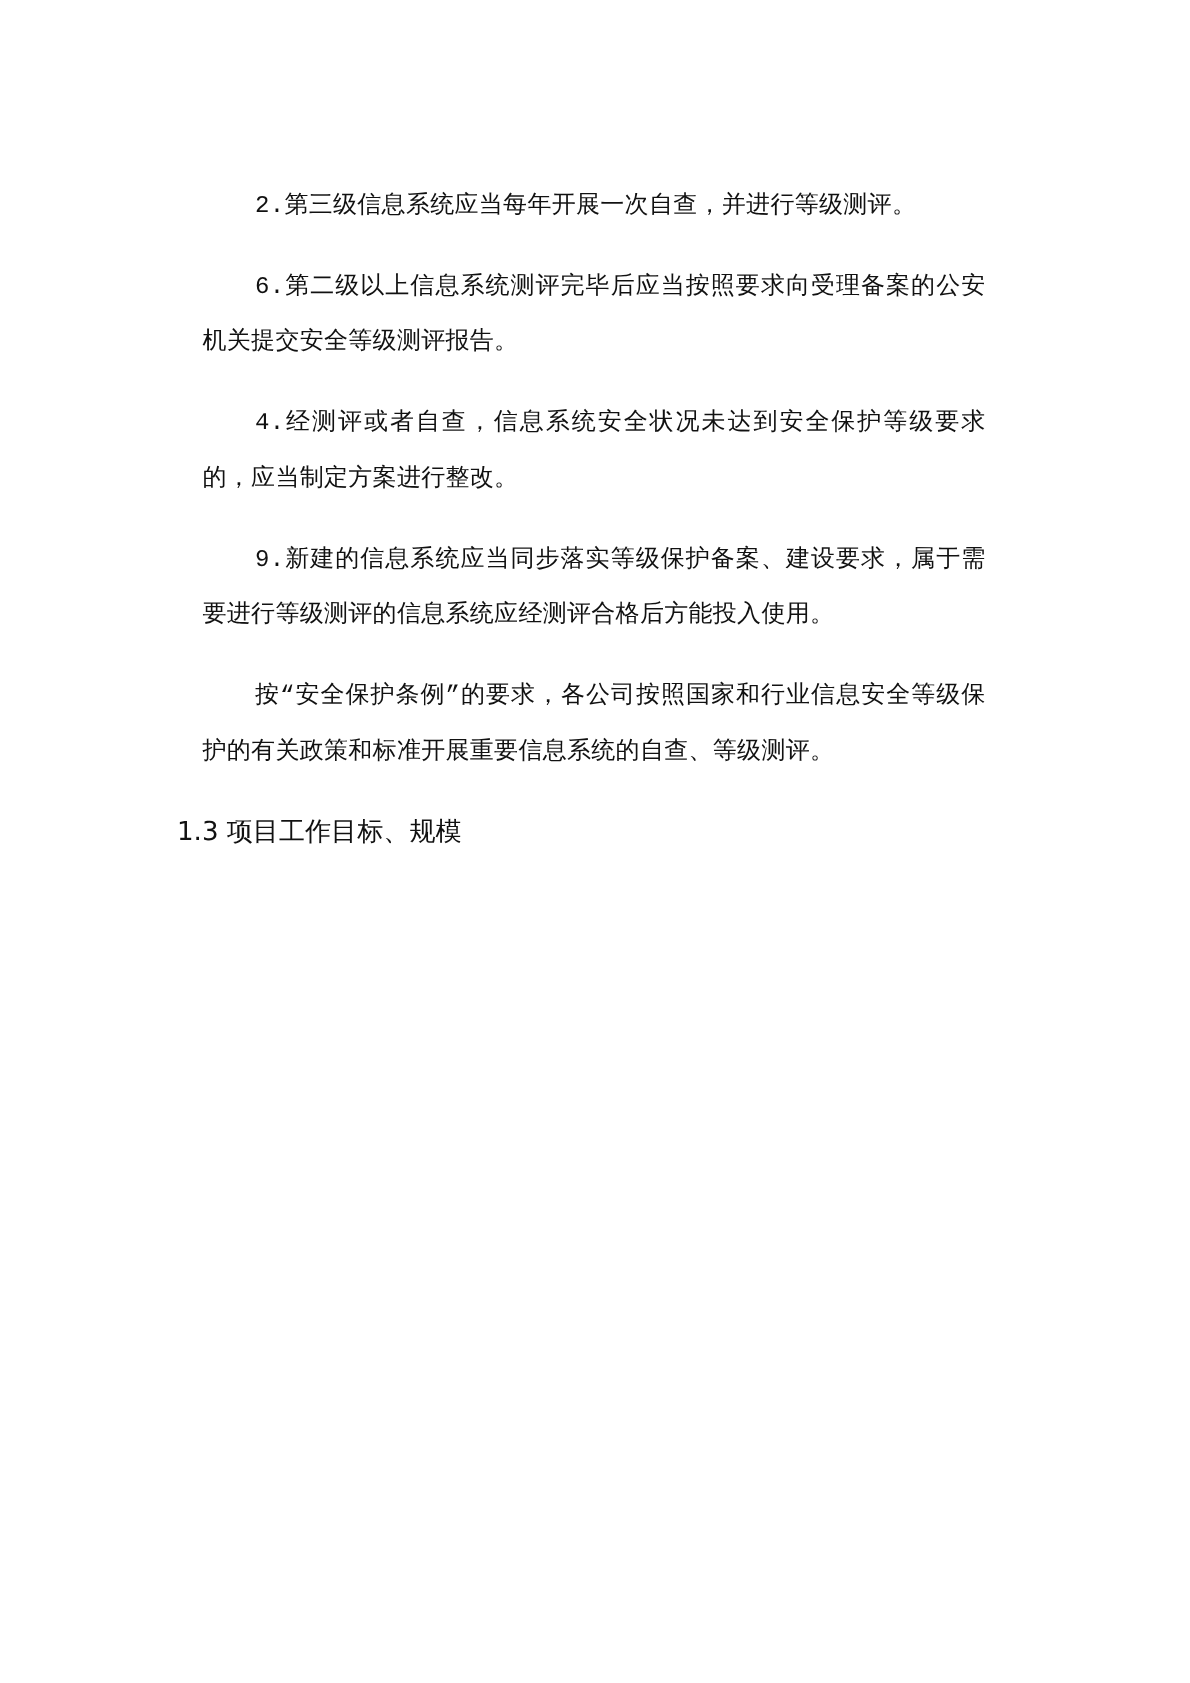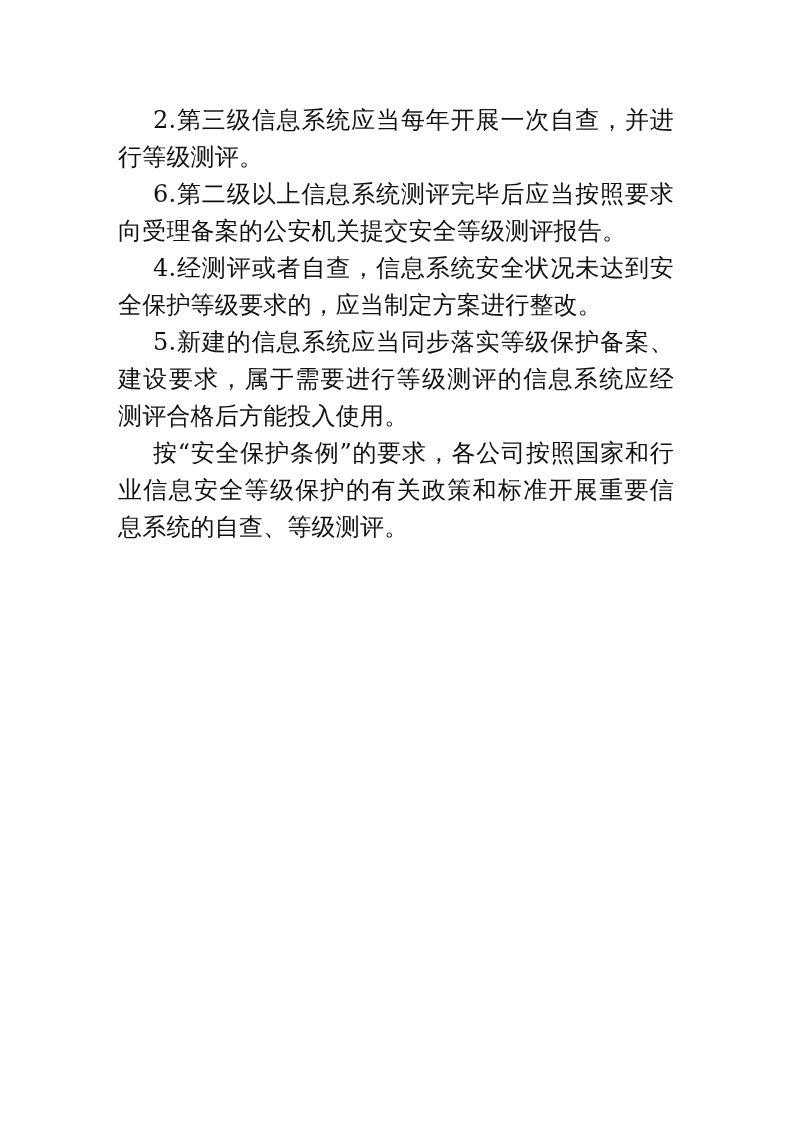--- a/index.html
+++ b/index.html
@@ -15,28 +15,29 @@
       font-family: "DejaVu Serif", "Liberation Serif", serif;
       color: #111111;
     }
     .page {
       position: absolute;
       left: 118px;
       top: 102px;
       width: 556px;
     }
     .para {
-      font-size: 24px;
+      font-size: 16px;
       line-height: 37px;
-      margin: 0;
+      margin: 17px;
       text-align: justify;
       text-align-last: left;
       letter-spacing: 0.2px;
       white-space: normal;
       word-break: break-all;
+      font-family: Liberation Mono, monospace;
     }
     .indent { text-indent: 35px; }
     .heading {
       font-size: 17.4px;
       line-height: 37px;
       margin: 0;
       font-family: "DejaVu Sans", "Liberation Sans", sans-serif;
       font-weight: normal;
     }
     .h2 { margin-top: 4px; }
@@ -49,18 +50,19 @@
       font-weight: bold;
     }
   </style>
 </head>
 <body>
 
 <div class="page">
   <p class="para indent">2.第三级信息系统应当每年开展一次自查，并进行等级测评。</p>
   <p class="para indent">6.第二级以上信息系统测评完毕后应当按照要求向受理备案的公安机关提交安全等级测评报告。</p>
   <p class="para indent">4.经测评或者自查，信息系统安全状况未达到安全保护等级要求的，应当制定方案进行整改。</p>
-  <p class="para indent">5.新建的信息系统应当同步落实等级保护备案、建设要求，属于需要进行等级测评的信息系统应经测评合格后方能投入使用。</p>
+  <p class="para indent">9.新建的信息系统应当同步落实等级保护备案、建设要求，属于需要进行等级测评的信息系统应经测评合格后方能投入使用。</p>
   <p class="para indent">按“安全保护条例”的要求，各公司按照国家和行业信息安全等级保护的有关政策和标准开展重要信息系统的自查、等级测评。</p>
 
+  <h2 class="heading h2">1.3  项目工作目标、规模</h2>
 
 
 </div>
 
 </body></html>

